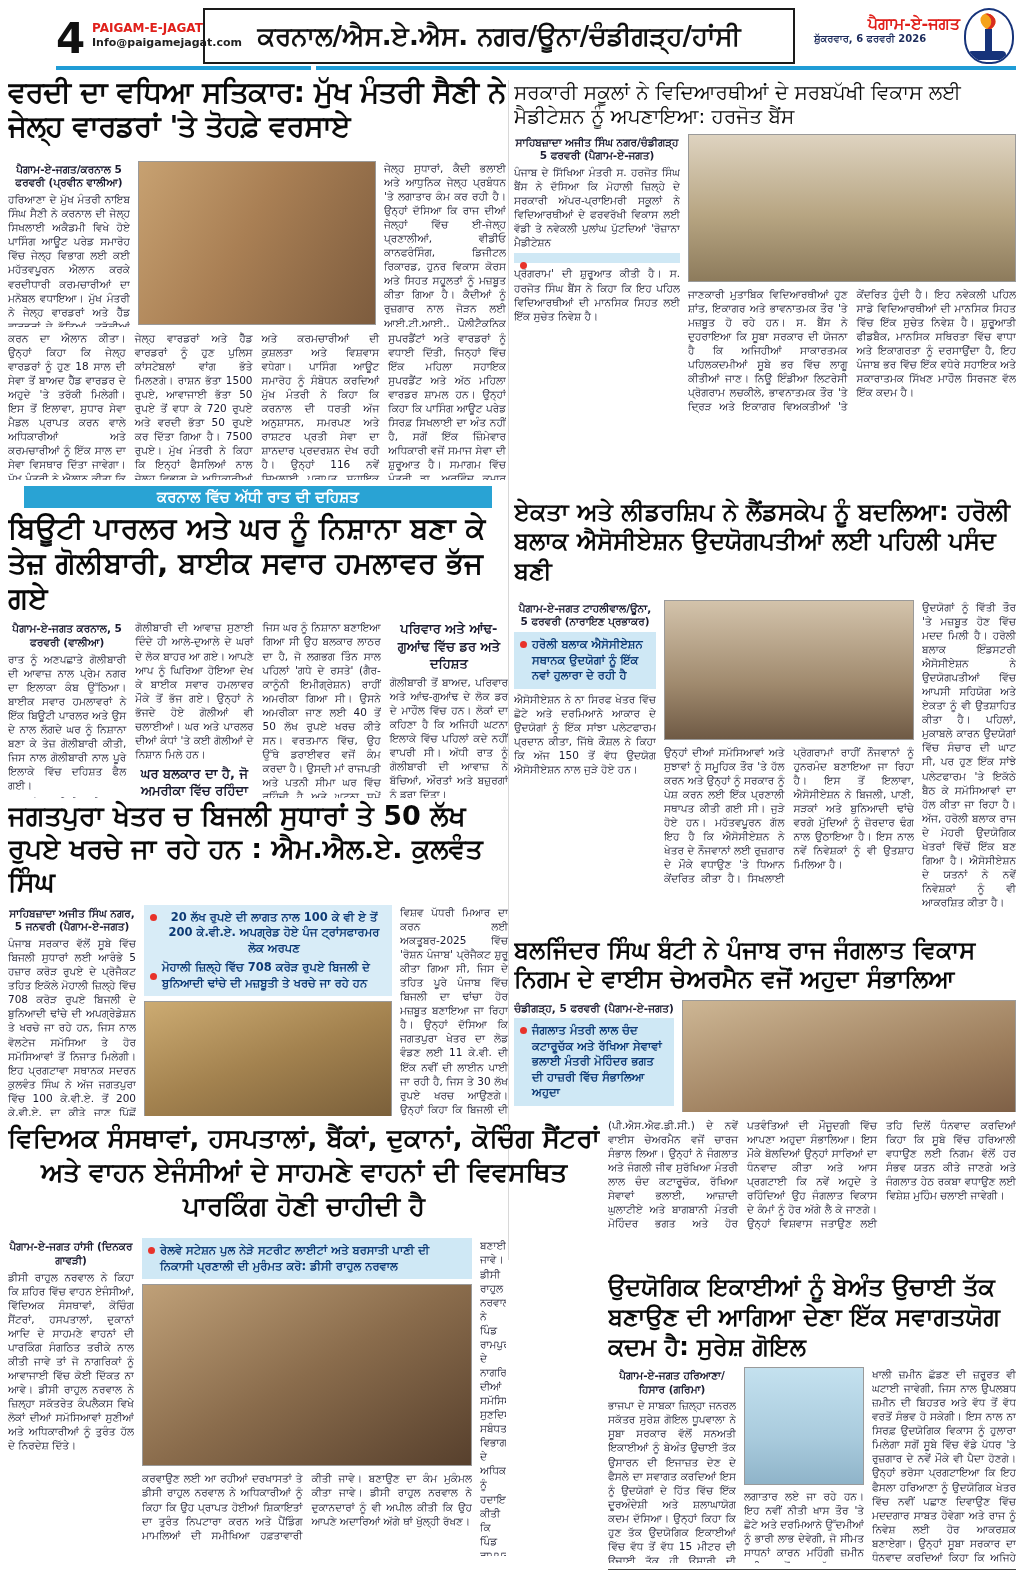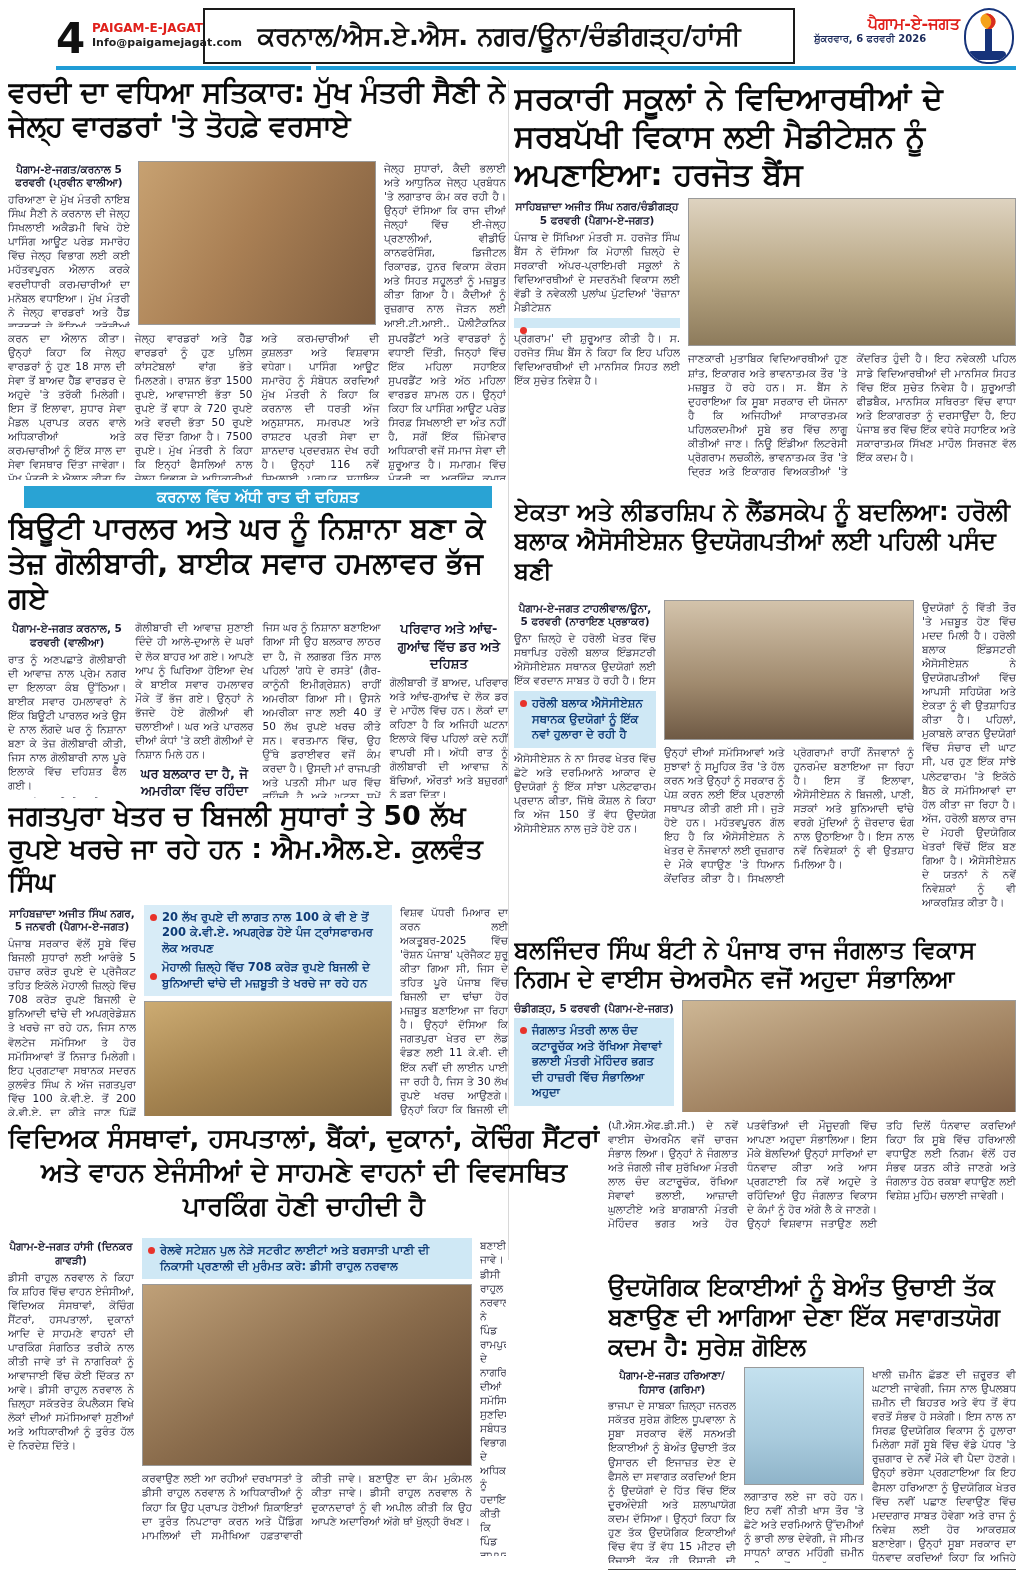--- a/index.html
+++ b/index.html
@@ -18,21 +18,21 @@
          border:2px solid #16337a;position:relative;overflow:hidden;}
   .torch .flame{position:absolute;left:15px;top:3px;width:14px;height:16px;border-radius:50% 50% 50% 0;
          background:#f5a21b;transform:rotate(-45deg);box-shadow:inset -3px -3px 0 #d92c1f;}
   .torch .stem{position:absolute;left:19px;top:19px;width:7px;height:22px;background:#16337a;}
   .torch .band{position:absolute;left:2px;bottom:2px;width:38px;height:9px;background:#16337a;border-radius:4px;}
   .rule-cyan{background:#1f9cd6;height:4px;}
   .vline{width:1px;background:#d8d8d8;}
   
   h1,h2,h3{margin:0;color:#0a0a0a;}
   .hl-a{font-size:29px;line-height:1.17;font-weight:bold;letter-spacing:-.5px;}
-  .hl-b{font-size:31px;line-height:1.22;font-weight:bold;}
+  .hl-b{font-size:20px;line-height:1.22;font-weight:normal;}
   .hl-c{font-size:29px;line-height:1.2;font-weight:bold;}
   .hl-d{font-size:24px;line-height:1.22;font-weight:bold;}
   .hl-e{font-size:27px;line-height:1.22;font-weight:bold;}
   .hl-f{font-size:24px;line-height:1.22;font-weight:bold;}
   .hl-g{font-size:26px;line-height:1.3;font-weight:bold;text-align:center;}
   .hl-h{font-size:24px;line-height:1.25;font-weight:bold;}
   .dl{font-size:10.5px;font-weight:bold;text-align:center;line-height:1.3;margin:2px 0;}
   .bt{font-size:10.5px;line-height:1.34;text-align:justify;margin:0 0 4px 0;}
   .sub{font-size:13px;line-height:1.34;font-weight:bold;text-align:center;margin:2px 0;}
   .cols2{columns:2;column-gap:9px;overflow:hidden;}
@@ -91,21 +91,21 @@
   <div class="cols4" style="margin-top:4px;height:156px;">
     <p class="bt">ਕਰਨ ਦਾ ਐਲਾਨ ਕੀਤਾ। ਉਨ੍ਹਾਂ ਕਿਹਾ ਕਿ ਜੇਲ੍ਹ ਵਾਰਡਰਾਂ ਨੂੰ ਹੁਣ 18 ਸਾਲ ਦੀ ਸੇਵਾ ਤੋਂ ਬਾਅਦ ਹੈੱਡ ਵਾਰਡਰ ਦੇ ਅਹੁਦੇ 'ਤੇ ਤਰੱਕੀ ਮਿਲੇਗੀ। ਇਸ ਤੋਂ ਇਲਾਵਾ, ਸੁਧਾਰ ਸੇਵਾ ਮੈਡਲ ਪ੍ਰਾਪਤ ਕਰਨ ਵਾਲੇ ਅਧਿਕਾਰੀਆਂ ਅਤੇ ਕਰਮਚਾਰੀਆਂ ਨੂੰ ਇੱਕ ਸਾਲ ਦਾ ਸੇਵਾ ਵਿਸਥਾਰ ਦਿੱਤਾ ਜਾਵੇਗਾ। ਮੁੱਖ ਮੰਤਰੀ ਨੇ ਐਲਾਨ ਕੀਤਾ ਕਿ ਜੇਲ੍ਹ ਵਾਰਡਰਾਂ ਅਤੇ ਹੈੱਡ ਵਾਰਡਰਾਂ ਨੂੰ ਹੁਣ ਪੁਲਿਸ ਕਾਂਸਟੇਬਲਾਂ ਵਾਂਗ ਭੱਤੇ ਮਿਲਣਗੇ। ਰਾਸ਼ਨ ਭੱਤਾ 1500 ਰੁਪਏ, ਆਵਾਜਾਈ ਭੱਤਾ 50 ਰੁਪਏ ਤੋਂ ਵਧਾ ਕੇ 720 ਰੁਪਏ ਅਤੇ ਵਰਦੀ ਭੱਤਾ 50 ਰੁਪਏ ਕਰ ਦਿੱਤਾ ਗਿਆ ਹੈ। 7500 ਰੁਪਏ। ਮੁੱਖ ਮੰਤਰੀ ਨੇ ਕਿਹਾ ਕਿ ਇਨ੍ਹਾਂ ਫੈਸਲਿਆਂ ਨਾਲ ਜੇਲ੍ਹ ਵਿਭਾਗ ਦੇ ਅਧਿਕਾਰੀਆਂ ਅਤੇ ਕਰਮਚਾਰੀਆਂ ਦੀ ਕੁਸ਼ਲਤਾ ਅਤੇ ਵਿਸ਼ਵਾਸ ਵਧੇਗਾ। ਪਾਸਿੰਗ ਆਊਟ ਸਮਾਰੋਹ ਨੂੰ ਸੰਬੋਧਨ ਕਰਦਿਆਂ ਮੁੱਖ ਮੰਤਰੀ ਨੇ ਕਿਹਾ ਕਿ ਕਰਨਾਲ ਦੀ ਧਰਤੀ ਅੱਜ ਅਨੁਸ਼ਾਸਨ, ਸਮਰਪਣ ਅਤੇ ਰਾਸ਼ਟਰ ਪ੍ਰਤੀ ਸੇਵਾ ਦਾ ਸ਼ਾਨਦਾਰ ਪ੍ਰਦਰਸ਼ਨ ਦੇਖ ਰਹੀ ਹੈ। ਉਨ੍ਹਾਂ 116 ਨਵੇਂ ਸਿਖਲਾਈ ਪ੍ਰਾਪਤ ਸਹਾਇਕ ਸੁਪਰਡੈਂਟਾਂ ਅਤੇ ਵਾਰਡਰਾਂ ਨੂੰ ਵਧਾਈ ਦਿੱਤੀ, ਜਿਨ੍ਹਾਂ ਵਿੱਚ ਇੱਕ ਮਹਿਲਾ ਸਹਾਇਕ ਸੁਪਰਡੈਂਟ ਅਤੇ ਅੱਠ ਮਹਿਲਾ ਵਾਰਡਰ ਸ਼ਾਮਲ ਹਨ। ਉਨ੍ਹਾਂ ਕਿਹਾ ਕਿ ਪਾਸਿੰਗ ਆਊਟ ਪਰੇਡ ਸਿਰਫ਼ ਸਿਖਲਾਈ ਦਾ ਅੰਤ ਨਹੀਂ ਹੈ, ਸਗੋਂ ਇੱਕ ਜ਼ਿੰਮੇਵਾਰ ਅਧਿਕਾਰੀ ਵਜੋਂ ਸਮਾਜ ਸੇਵਾ ਦੀ ਸ਼ੁਰੂਆਤ ਹੈ। ਸਮਾਗਮ ਵਿੱਚ ਮੰਤਰੀ ਡਾ. ਅਰਵਿੰਦ ਕੁਮਾਰ ਸ਼ਰਮਾ, ਡਾਇਰੈਕਟਰ ਜਨਰਲ ਆਲੋਕ ਮਿੱਤਲ ਅਤੇ ਜੇਲ੍ਹ ਸਿਖਲਾਈ ਅਕੈਡਮੀ ਦੇ ਪ੍ਰਿੰਸੀਪਲ ਨਰੇਸ਼ ਗੋਇਲ ਨੇ ਵੀ ਆਪਣੇ ਵਿਚਾਰ ਸਾਂਝੇ ਕੀਤੇ। ਮੁੱਖ ਮੰਤਰੀ ਨੇ ਨਵੇਂ ਸਿਖਲਾਈ ਪ੍ਰਾਪਤ ਕਰਮਚਾਰੀਆਂ ਨੂੰ ਇਮਾਨਦਾਰੀ, ਸੰਵੇਦਨਸ਼ੀਲਤਾ ਅਤੇ ਸਮਰਪਣ ਨਾਲ ਸੇਵਾ ਕਰਨ ਦੀ ਅਪੀਲ ਕਰਦੇ ਹੋਏ ਸਮਾਪਤ ਕੀਤਾ, ਉਨ੍ਹਾਂ ਨੂੰ ਭਰੋਸਾ ਦਿਵਾਇਆ ਕਿ ਸਰਕਾਰ ਉਨ੍ਹਾਂ ਦੇ ਨਾਲ ਮਜ਼ਬੂਤੀ ਨਾਲ ਖੜ੍ਹੀ ਹੈ।</p>
   </div>
 </div>
 
 <div class="abs" style="left:514px;top:80px;width:502px;height:402px;overflow:hidden;">
   <h2 class="hl-b">ਸਰਕਾਰੀ ਸਕੂਲਾਂ ਨੇ ਵਿਦਿਆਰਥੀਆਂ ਦੇ ਸਰਬਪੱਖੀ ਵਿਕਾਸ ਲਈ ਮੈਡੀਟੇਸ਼ਨ ਨੂੰ ਅਪਣਾਇਆ: ਹਰਜੋਤ ਬੈਂਸ</h2>
   <div class="flexrow" style="margin-top:5px;height:330px;">
     <div class="lane" style="width:166px;">
       <p class="dl">ਸਾਹਿਬਜ਼ਾਦਾ ਅਜੀਤ ਸਿੰਘ ਨਗਰ/ਚੰਡੀਗੜ੍ਹ 5 ਫਰਵਰੀ (ਪੈਗਾਮ-ਏ-ਜਗਤ)</p>
-      <p class="bt">ਪੰਜਾਬ ਦੇ ਸਿੱਖਿਆ ਮੰਤਰੀ ਸ. ਹਰਜੋਤ ਸਿੰਘ ਬੈਂਸ ਨੇ ਦੱਸਿਆ ਕਿ ਮੋਹਾਲੀ ਜ਼ਿਲ੍ਹੇ ਦੇ ਸਰਕਾਰੀ ਅੱਪਰ-ਪ੍ਰਾਇਮਰੀ ਸਕੂਲਾਂ ਨੇ ਵਿਦਿਆਰਥੀਆਂ ਦੇ ਸਦਰਨੱਖੀ ਵਿਕਾਸ ਲਈ ਵੱਡੀ ਤੇ ਨਵੇਕਲੀ ਪੁਲਾਂਘ ਪੁੱਟਦਿਆਂ 'ਰੋਜ਼ਾਨਾ ਮੈਡੀਟੇਸ਼ਨ</p>
+      <p class="bt">ਪੰਜਾਬ ਦੇ ਸਿੱਖਿਆ ਮੰਤਰੀ ਸ. ਹਰਜੋਤ ਸਿੰਘ ਬੈਂਸ ਨੇ ਦੱਸਿਆ ਕਿ ਮੋਹਾਲੀ ਜ਼ਿਲ੍ਹੇ ਦੇ ਸਰਕਾਰੀ ਅੱਪਰ-ਪ੍ਰਾਇਮਰੀ ਸਕੂਲਾਂ ਨੇ ਵਿਦਿਆਰਥੀਆਂ ਦੇ ਫਰਵਰੱਖੀ ਵਿਕਾਸ ਲਈ ਵੱਡੀ ਤੇ ਨਵੇਕਲੀ ਪੁਲਾਂਘ ਪੁੱਟਦਿਆਂ 'ਰੋਜ਼ਾਨਾ ਮੈਡੀਟੇਸ਼ਨ</p>
       <div class="pq" style="margin:3px 0;">
         <span class="dot"></span>
       </div>
       <p class="bt">ਪ੍ਰੋਗਰਾਮ' ਦੀ ਸ਼ੁਰੂਆਤ ਕੀਤੀ ਹੈ। ਸ. ਹਰਜੋਤ ਸਿੰਘ ਬੈਂਸ ਨੇ ਕਿਹਾ ਕਿ ਇਹ ਪਹਿਲ ਵਿਦਿਆਰਥੀਆਂ ਦੀ ਮਾਨਸਿਕ ਸਿਹਤ ਲਈ ਇੱਕ ਸੁਚੇਤ ਨਿਵੇਸ਼ ਹੈ।</p>
     </div>
     <div class="lane" style="flex:1;">
       <div class="ph" style="width:100%;height:148px;background:linear-gradient(180deg,#ded3c0 0%,#b7a582 55%,#8d7b5c 100%);"></div>
       <div class="cols2" style="margin-top:5px;height:172px;">
         <p class="bt">ਜਾਣਕਾਰੀ ਮੁਤਾਬਿਕ ਵਿਦਿਆਰਥੀਆਂ ਹੁਣ ਸ਼ਾਂਤ, ਇਕਾਗਰ ਅਤੇ ਭਾਵਨਾਤਮਕ ਤੌਰ 'ਤੇ ਮਜ਼ਬੂਤ ਹੋ ਰਹੇ ਹਨ। ਸ. ਬੈਂਸ ਨੇ ਦੁਹਰਾਇਆ ਕਿ ਸੂਬਾ ਸਰਕਾਰ ਦੀ ਯੋਜਨਾ ਹੈ ਕਿ ਅਜਿਹੀਆਂ ਸਾਕਾਰਤਮਕ ਪਹਿਲਕਦਮੀਆਂ ਸੂਬੇ ਭਰ ਵਿੱਚ ਲਾਗੂ ਕੀਤੀਆਂ ਜਾਣ। ਨਿਊ ਇੰਡੀਆ ਲਿਟਰੇਸੀ ਪ੍ਰੋਗਰਾਮ ਲਚਕੀਲੇ, ਭਾਵਨਾਤਮਕ ਤੌਰ 'ਤੇ ਦ੍ਰਿੜ ਅਤੇ ਇਕਾਗਰ ਵਿਅਕਤੀਆਂ 'ਤੇ ਕੇਂਦਰਿਤ ਹੁੰਦੀ ਹੈ। ਇਹ ਨਵੇਕਲੀ ਪਹਿਲ ਸਾਡੇ ਵਿਦਿਆਰਥੀਆਂ ਦੀ ਮਾਨਸਿਕ ਸਿਹਤ ਵਿੱਚ ਇੱਕ ਸੁਚੇਤ ਨਿਵੇਸ਼ ਹੈ। ਸ਼ੁਰੂਆਤੀ ਫੀਡਬੈਕ, ਮਾਨਸਿਕ ਸਥਿਰਤਾ ਵਿੱਚ ਵਾਧਾ ਅਤੇ ਇਕਾਗਰਤਾ ਨੂੰ ਦਰਸਾਉਂਦਾ ਹੈ, ਇਹ ਪੰਜਾਬ ਭਰ ਵਿੱਚ ਇੱਕ ਵਧੇਰੇ ਸਹਾਇਕ ਅਤੇ ਸਕਾਰਾਤਮਕ ਸਿੱਖਣ ਮਾਹੌਲ ਸਿਰਜਣ ਵੱਲ ਇੱਕ ਕਦਮ ਹੈ।</p>
       </div>
@@ -131,21 +131,20 @@
     <p class="bt">ਪੁਲਿਸ ਫਿਰੌਤੀ ਦੀ ਮੰਗ ਦੇ ਕੋਣ ਤੋਂ ਵੀ ਘਟਨਾ ਦੀ ਜਾਂਚ ਕਰ ਰਹੀ ਹੈ, ਹਾਲਾਂਕਿ ਹੁਣ ਤੱਕ ਕਿਸੇ ਵੀ ਪੁਰਾਣੀ ਦੁਸ਼ਮਣੀ ਜਾਂ ਧਮਕੀ ਦੀ ਪੁਸ਼ਟੀ ਨਹੀਂ ਹੋਈ ਹੈ। ਪੁਲਿਸ ਦਾ ਕਹਿਣਾ ਹੈ ਕਿ ਜਾਂਚ ਹਰ ਪਹਿਲੂ ਤੋਂ ਕੀਤੀ ਜਾ ਰਹੀ ਹੈ।</p>
 
   </div>
 </div>
 
 <div class="abs" style="left:514px;top:498px;width:502px;height:434px;overflow:hidden;">
   <h2 class="hl-d">ਏਕਤਾ ਅਤੇ ਲੀਡਰਸ਼ਿਪ ਨੇ ਲੈਂਡਸਕੇਪ ਨੂੰ ਬਦਲਿਆ: ਹਰੋਲੀ ਬਲਾਕ ਐਸੋਸੀਏਸ਼ਨ ਉਦਯੋਗਪਤੀਆਂ ਲਈ ਪਹਿਲੀ ਪਸੰਦ ਬਣੀ</h2>
   <div class="flexrow" style="margin-top:14px;height:358px;">
     <div class="lane" style="width:142px;">
       <p class="dl">ਪੈਗਾਮ-ਏ-ਜਗਤ ਟਾਹਲੀਵਾਲ/ਊਨਾ, 5 ਫਰਵਰੀ (ਨਾਰਾਇਣ ਪ੍ਰਭਾਕਰ)</p>
-      <p class="bt">ਊਨਾ ਜ਼ਿਲ੍ਹੇ ਦੇ ਹਰੋਲੀ ਖੇਤਰ ਵਿੱਚ ਸਥਾਪਿਤ ਹਰੋਲੀ ਬਲਾਕ ਇੰਡਸਟਰੀ ਐਸੋਸੀਏਸ਼ਨ ਸਥਾਨਕ ਉਦਯੋਗਾਂ ਲਈ ਇੱਕ ਵਰਦਾਨ ਸਾਬਤ ਹੋ ਰਹੀ ਹੈ। ਇਸ</p>
       <div class="pq small" style="margin:3px 0;">
         <span class="dot"></span>
         <span>ਹਰੋਲੀ ਬਲਾਕ ਐਸੋਸੀਏਸ਼ਨ ਸਥਾਨਕ ਉਦਯੋਗਾਂ ਨੂੰ ਇੱਕ ਨਵਾਂ ਹੁਲਾਰਾ ਦੇ ਰਹੀ ਹੈ</span>
       </div>
       <p class="bt">ਐਸੋਸੀਏਸ਼ਨ ਨੇ ਨਾ ਸਿਰਫ ਖੇਤਰ ਵਿੱਚ ਛੋਟੇ ਅਤੇ ਦਰਮਿਆਨੇ ਆਕਾਰ ਦੇ ਉਦਯੋਗਾਂ ਨੂੰ ਇੱਕ ਸਾਂਝਾ ਪਲੇਟਫਾਰਮ ਪ੍ਰਦਾਨ ਕੀਤਾ, ਜਿੱਥੇ ਕੌਸ਼ਲ ਨੇ ਕਿਹਾ ਕਿ ਅੱਜ 150 ਤੋਂ ਵੱਧ ਉਦਯੋਗ ਐਸੋਸੀਏਸ਼ਨ ਨਾਲ ਜੁੜੇ ਹੋਏ ਹਨ।</p>
     </div>
     <div class="lane" style="width:250px;">
       <div class="ph" style="width:100%;height:140px;background:linear-gradient(180deg,#d3c3ab 0%,#a08a6e 60%,#6f5a45 100%);"></div>
       <div class="cols2" style="margin-top:5px;height:208px;">
         <p class="bt">ਉਨ੍ਹਾਂ ਦੀਆਂ ਸਮੱਸਿਆਵਾਂ ਅਤੇ ਸੁਝਾਵਾਂ ਨੂੰ ਸਮੂਹਿਕ ਤੌਰ 'ਤੇ ਹੱਲ ਕਰਨ ਅਤੇ ਉਨ੍ਹਾਂ ਨੂੰ ਸਰਕਾਰ ਨੂੰ ਪੇਸ਼ ਕਰਨ ਲਈ ਇੱਕ ਪ੍ਰਣਾਲੀ ਸਥਾਪਤ ਕੀਤੀ ਗਈ ਸੀ। ਜੁੜੇ ਹੋਏ ਹਨ। ਮਹੱਤਵਪੂਰਨ ਗੱਲ ਇਹ ਹੈ ਕਿ ਐਸੋਸੀਏਸ਼ਨ ਨੇ ਖੇਤਰ ਦੇ ਨੌਜਵਾਨਾਂ ਲਈ ਰੁਜ਼ਗਾਰ ਦੇ ਮੌਕੇ ਵਧਾਉਣ 'ਤੇ ਧਿਆਨ ਕੇਂਦਰਿਤ ਕੀਤਾ ਹੈ। ਸਿਖਲਾਈ ਪ੍ਰੋਗਰਾਮਾਂ ਰਾਹੀਂ ਨੌਜਵਾਨਾਂ ਨੂੰ ਹੁਨਰਮੰਦ ਬਣਾਇਆ ਜਾ ਰਿਹਾ ਹੈ। ਇਸ ਤੋਂ ਇਲਾਵਾ, ਐਸੋਸੀਏਸ਼ਨ ਨੇ ਬਿਜਲੀ, ਪਾਣੀ, ਸੜਕਾਂ ਅਤੇ ਬੁਨਿਆਦੀ ਢਾਂਚੇ ਵਰਗੇ ਮੁੱਦਿਆਂ ਨੂੰ ਜ਼ੋਰਦਾਰ ਢੰਗ ਨਾਲ ਉਠਾਇਆ ਹੈ। ਇਸ ਨਾਲ ਨਵੇਂ ਨਿਵੇਸ਼ਕਾਂ ਨੂੰ ਵੀ ਉਤਸ਼ਾਹ ਮਿਲਿਆ ਹੈ।</p>
@@ -160,21 +159,21 @@
 <div class="abs" style="left:8px;top:800px;width:500px;height:316px;overflow:hidden;">
   <h1 class="hl-e">ਜਗਤਪੁਰਾ ਖੇਤਰ ਚ ਬਿਜਲੀ ਸੁਧਾਰਾਂ ਤੇ 50 ਲੱਖ ਰੁਪਏ ਖਰਚੇ ਜਾ ਰਹੇ ਹਨ : ਐਮ.ਐਲ.ਏ. ਕੁਲਵੰਤ ਸਿੰਘ</h1>
   <div class="flexrow" style="margin-top:6px;height:232px;">
     <div class="lane" style="width:128px;">
       <p class="dl">ਸਾਹਿਬਜ਼ਾਦਾ ਅਜੀਤ ਸਿੰਘ ਨਗਰ, 5 ਜਨਵਰੀ (ਪੈਗਾਮ-ਏ-ਜਗਤ)</p>
       <p class="bt">ਪੰਜਾਬ ਸਰਕਾਰ ਵੱਲੋਂ ਸੂਬੇ ਵਿੱਚ ਬਿਜਲੀ ਸੁਧਾਰਾਂ ਲਈ ਆਰੰਭੇ 5 ਹਜ਼ਾਰ ਕਰੋੜ ਰੁਪਏ ਦੇ ਪ੍ਰੋਜੈਕਟ ਤਹਿਤ ਇਕੱਲੇ ਮੋਹਾਲੀ ਜ਼ਿਲ੍ਹੇ ਵਿੱਚ 708 ਕਰੋੜ ਰੁਪਏ ਬਿਜਲੀ ਦੇ ਬੁਨਿਆਦੀ ਢਾਂਚੇ ਦੀ ਅਪਗ੍ਰੇਡੇਸ਼ਨ ਤੇ ਖਰਚੇ ਜਾ ਰਹੇ ਹਨ, ਜਿਸ ਨਾਲ ਵੋਲਟੇਜ ਸਮੱਸਿਆ ਤੇ ਹੋਰ ਸਮੱਸਿਆਵਾਂ ਤੋਂ ਨਿਜਾਤ ਮਿਲੇਗੀ। ਇਹ ਪ੍ਰਗਟਾਵਾ ਸਥਾਨਕ ਸਦਰਨ ਕੁਲਵੰਤ ਸਿੰਘ ਨੇ ਅੱਜ ਜਗਤਪੁਰਾ ਵਿੱਚ 100 ਕੇ.ਵੀ.ਏ. ਤੋਂ 200 ਕੇ.ਵੀ.ਏ. ਦਾ ਕੀਤੇ ਜਾਣ ਪਿੱਛੋਂ ਕੀਤਾ। ਉਨ੍ਹਾਂ ਕਿਹਾ ਕਿ ਇਹ ਕੰਮ ਪਿਛਲੇ 1 ਮਹੀਨੇ ਵਿੱਚ ਕੀਤਾ</p>
     </div>
     <div class="lane" style="width:248px;">
       <div class="pq small" style="background:#d8ecf7;">
         <span class="dot"></span>
-        <div style="margin-bottom:4px;">20 ਲੱਖ ਰੁਪਏ ਦੀ ਲਾਗਤ ਨਾਲ 100 ਕੇ ਵੀ ਏ ਤੋਂ 200 ਕੇ.ਵੀ.ਏ. ਅਪਗ੍ਰੇਡ ਹੋਏ ਪੰਜ ਟ੍ਰਾਂਸਫਾਰਮਰ ਲੋਕ ਅਰਪਣ</div>
+        <div style="margin-bottom:4px;text-align:center;">20 ਲੱਖ ਰੁਪਏ ਦੀ ਲਾਗਤ ਨਾਲ 100 ਕੇ ਵੀ ਏ ਤੋਂ 200 ਕੇ.ਵੀ.ਏ. ਅਪਗ੍ਰੇਡ ਹੋਏ ਪੰਜ ਟ੍ਰਾਂਸਫਾਰਮਰ ਲੋਕ ਅਰਪਣ</div>
         <span class="dot" style="top:auto;bottom:16px;"></span>
         <div>ਮੋਹਾਲੀ ਜ਼ਿਲ੍ਹੇ ਵਿੱਚ 708 ਕਰੋੜ ਰੁਪਏ ਬਿਜਲੀ ਦੇ ਬੁਨਿਆਦੀ ਢਾਂਚੇ ਦੀ ਮਜ਼ਬੂਤੀ ਤੇ ਖਰਚੇ ਜਾ ਰਹੇ ਹਨ</div>
       </div>
       <div class="ph" style="width:100%;height:118px;margin-top:5px;background:linear-gradient(160deg,#ccab72 0%,#a3824f 50%,#7a5f3a 100%);"></div>
 
     </div>
     <div class="lane" style="flex:1;">
       <p class="bt">ਵਿਸ਼ਵ ਪੱਧਰੀ ਮਿਆਰ ਦਾ ਕਰਨ ਲਈ ਅਕਤੂਬਰ-2025 ਵਿੱਚ 'ਰੋਸ਼ਨ ਪੰਜਾਬ' ਪ੍ਰੋਜੈਕਟ ਸ਼ੁਰੂ ਕੀਤਾ ਗਿਆ ਸੀ, ਜਿਸ ਦੇ ਤਹਿਤ ਪੂਰੇ ਪੰਜਾਬ ਵਿੱਚ ਬਿਜਲੀ ਦਾ ਢਾਂਚਾ ਹੋਰ ਮਜ਼ਬੂਤ ਬਣਾਇਆ ਜਾ ਰਿਹਾ ਹੈ। ਉਨ੍ਹਾਂ ਦੱਸਿਆ ਕਿ ਜਗਤਪੁਰਾ ਖੇਤਰ ਦਾ ਲੋਡ ਵੰਡਣ ਲਈ 11 ਕੇ.ਵੀ. ਦੀ ਇੱਕ ਨਵੀਂ ਦੀ ਲਾਈਨ ਪਾਈ ਜਾ ਰਹੀ ਹੈ, ਜਿਸ ਤੇ 30 ਲੱਖ ਰੁਪਏ ਖਰਚ ਆਉਣਗੇ। ਉਨ੍ਹਾਂ ਕਿਹਾ ਕਿ ਬਿਜਲੀ ਦੀ ਸਪਲਾਈ ਨਿਰਵਿਘਨ ਬਣਾਈ ਜਾਵੇਗੀ।</p>
     </div>
   </div>

